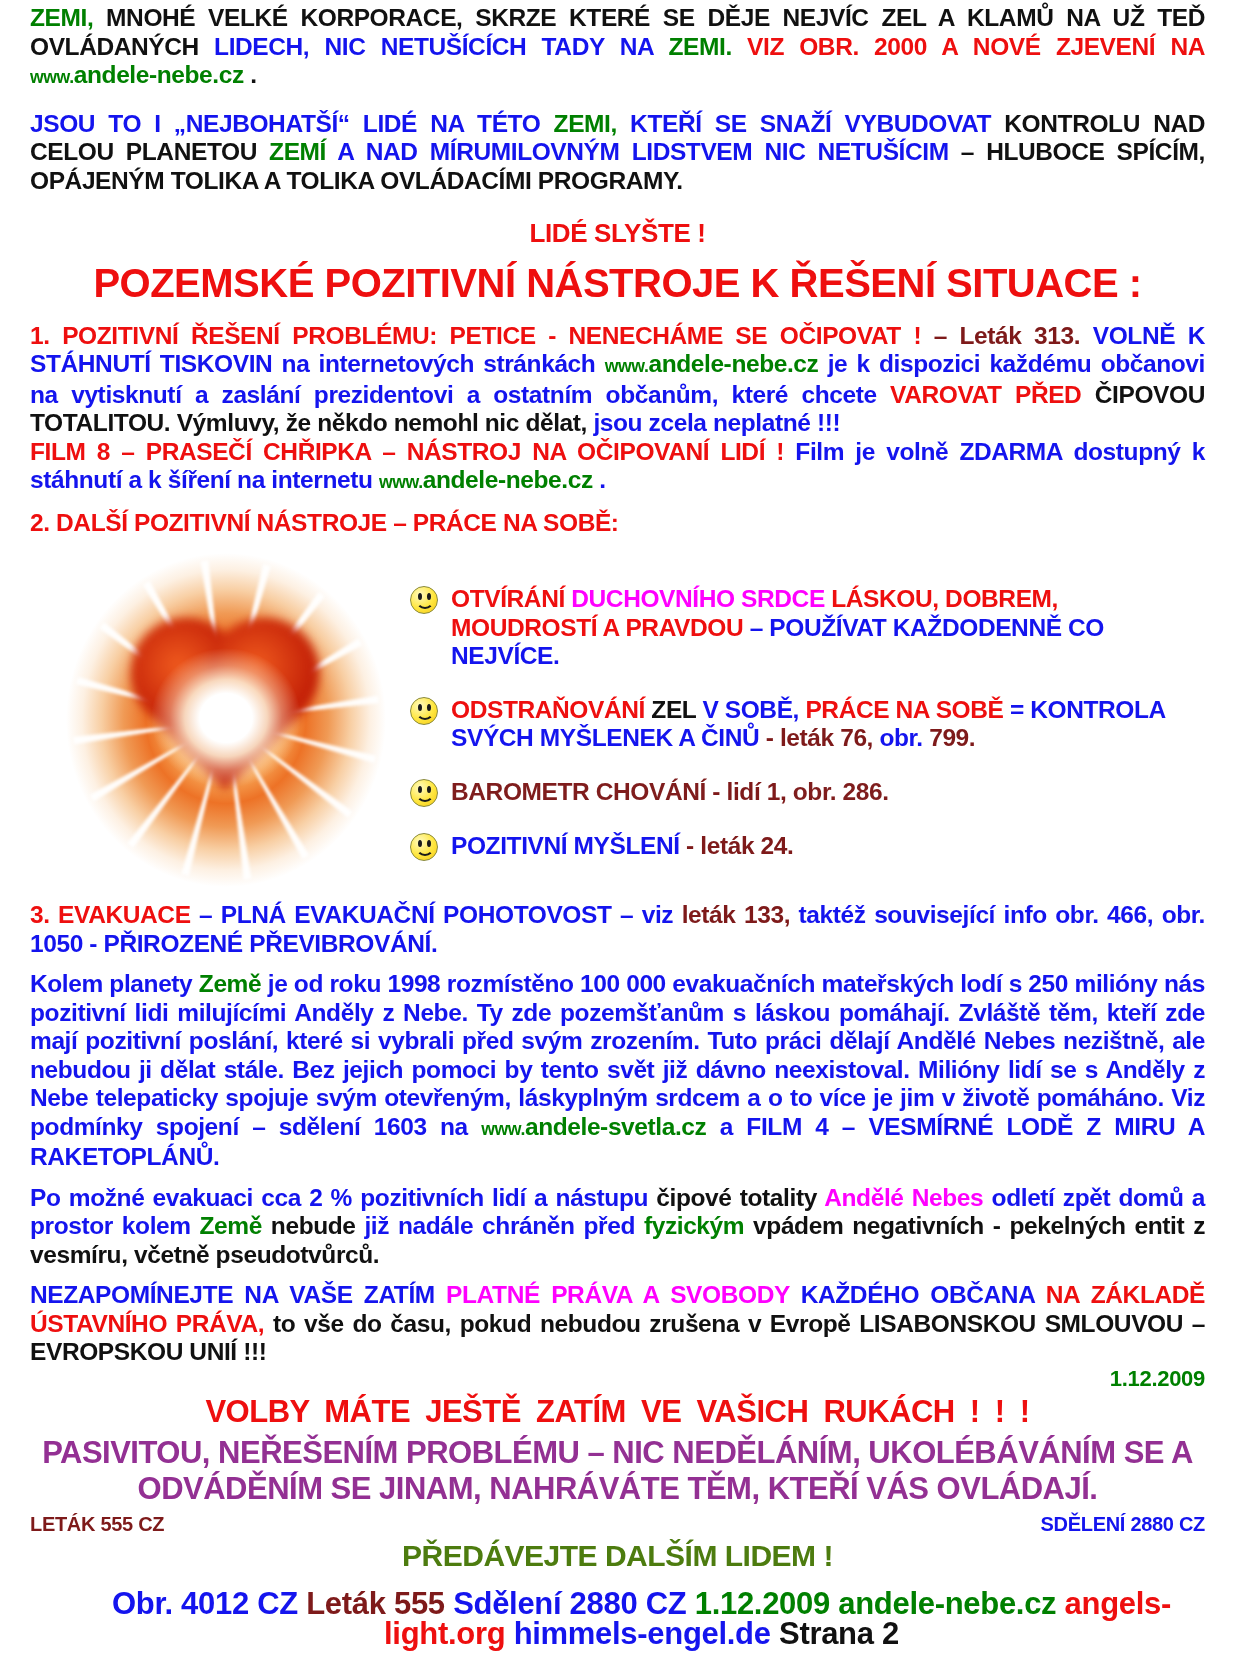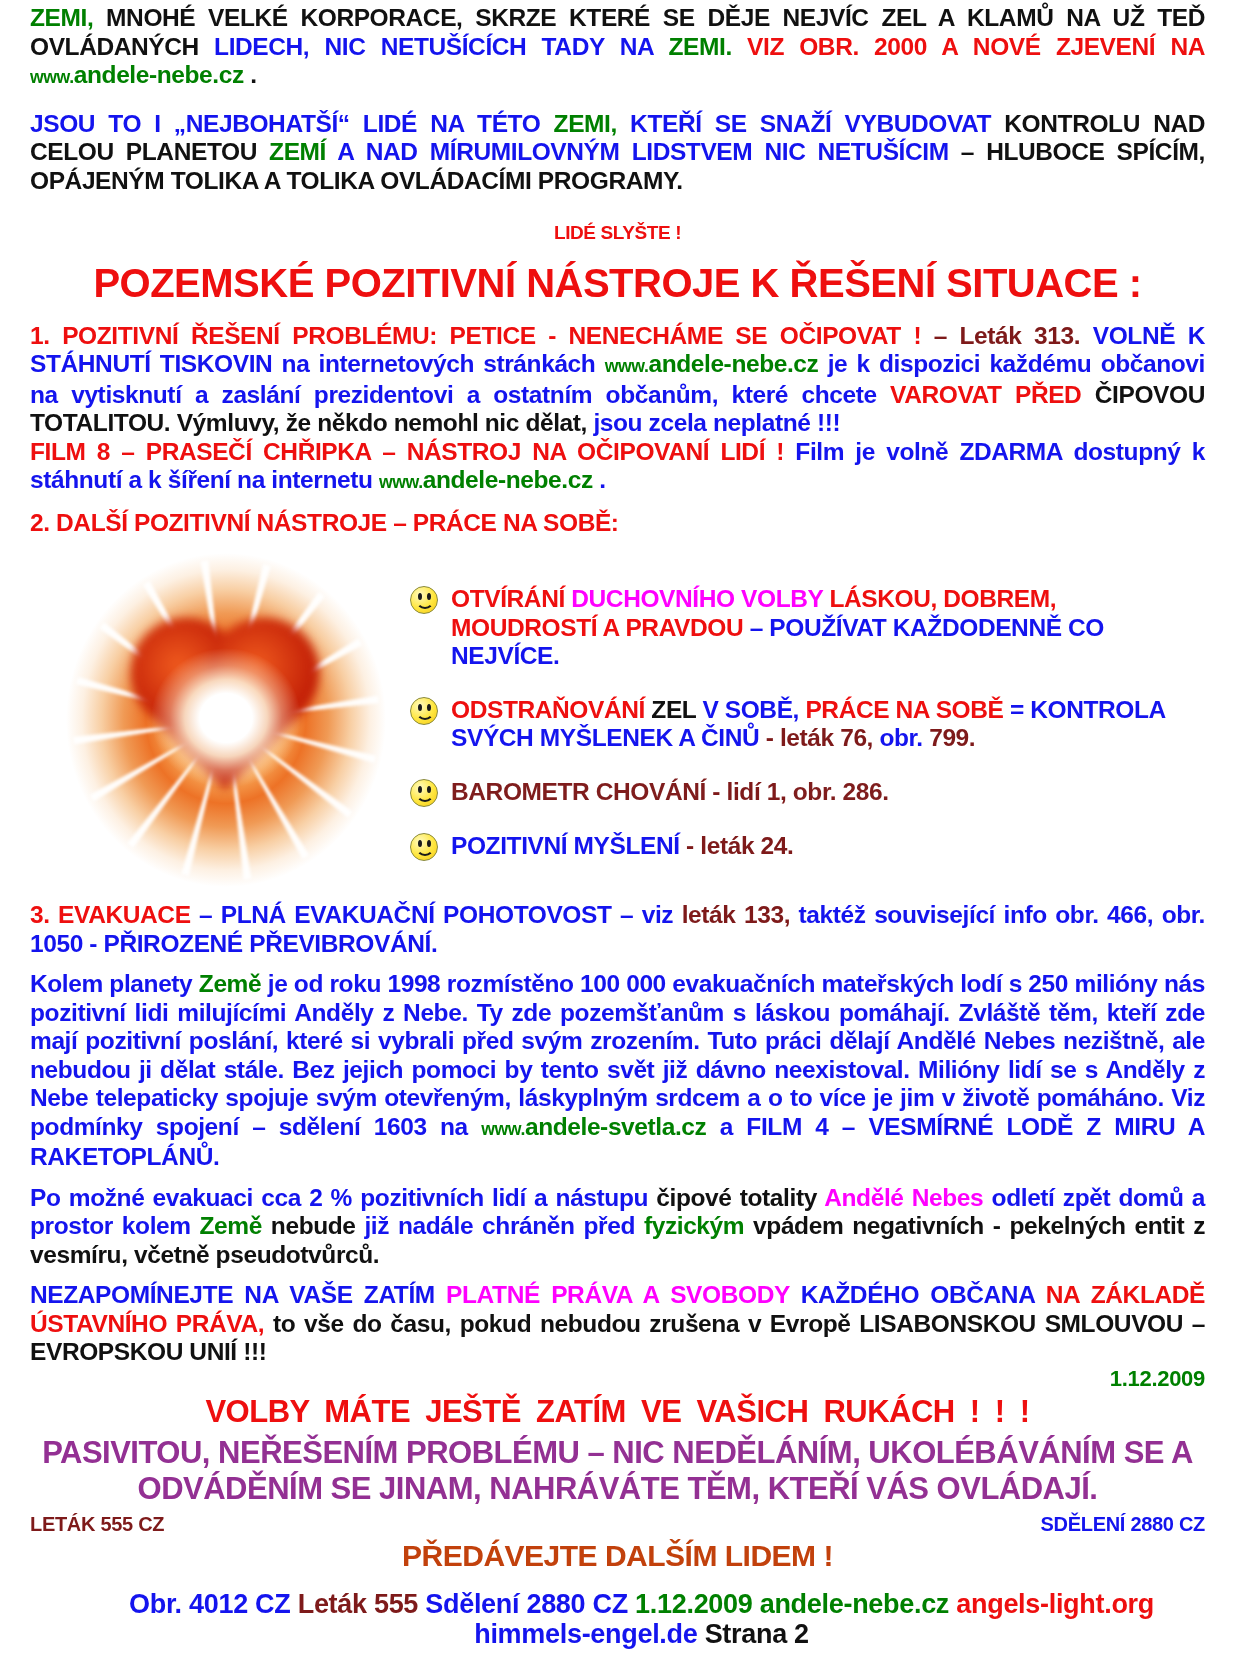--- a/index.html
+++ b/index.html
@@ -11,21 +11,21 @@
   .page{padding:4px 30px 0 30px;}
   p{margin:0;}
   .body{
     font-size:24.5px;line-height:28.5px;letter-spacing:-0.4px;
     text-align:justify;
   }
   .left{text-align:left;}
   .center{text-align:center;}
   .mt14{margin-top:18px;}
   .mt12{margin-top:12px;}
-  .listen{margin-top:24px;font-size:19px;}
+  .listen{margin-top:24px;font-size:26px;}
   .main-heading{
     margin-top:10px;font-size:40px;line-height:50px;letter-spacing:-0.5px;
     text-align:center;
   }
   .sec1{margin-top:14px;}
   .film8{margin-top:0;}
   .sec2{margin-top:12px;}
   .media-row{margin-top:16px;display:flex;align-items:flex-start;}
   .heart-art{position:relative;width:320px;height:334px;margin-left:36px;flex:0 0 auto;}
   .glow{position:absolute;inset:0;border-radius:50%;
@@ -50,21 +50,21 @@
   .smiley::before{content:"";position:absolute;left:7px;top:6px;width:4px;height:7px;border-radius:50%;
     background:#1a1a1a;box-shadow:9px 0 0 #1a1a1a;}
   .smiley::after{content:"";position:absolute;left:5px;top:5px;width:14px;height:13px;border-radius:50%;
     border:2.5px solid transparent;border-bottom-color:#1a1a1a;}
   .sec3{margin-top:14px;}
   .date-line{margin-top:0;font-size:22px;line-height:24px;text-align:right;letter-spacing:-0.3px;}
   .volby{margin-top:2px;font-size:31px;line-height:38px;text-align:center;word-spacing:7px;letter-spacing:-0.5px;}
   .pasivitou{margin-top:4px;font-size:31px;line-height:36px;text-align:center;letter-spacing:-0.5px;}
   .labels-row{margin-top:6px;display:flex;justify-content:space-between;font-size:20px;line-height:22px;letter-spacing:-0.3px;}
   .predavejte{margin-top:2px;font-size:30px;line-height:38px;text-align:center;letter-spacing:-0.5px;}
-  .footer{margin-top:14px;font-size:27px;line-height:30px;text-align:center;letter-spacing:-0.3px;margin-left:48px;}
+  .footer{margin-top:14px;font-size:31px;line-height:30px;text-align:center;letter-spacing:-0.3px;margin-left:48px;}
   span.small{font-size:0.72em;}
   span.run{white-space:normal;}
 </style>
 </head>
 <body>
 
 <div class="page">
 
   <p class="body"><span class="run" style="color: rgb(0, 128, 0);">ZEMI,</span><span class="run" style="color: rgb(17, 17, 17);"> MNOHÉ VELKÉ KORPORACE, SKRZE KTERÉ SE DĚJE NEJVÍC ZEL A KLAMŮ NA UŽ TEĎ OVLÁDANÝCH </span><span class="run" style="color: rgb(20, 20, 238);">LIDECH, NIC NETUŠÍCÍCH TADY NA </span><span class="run" style="color: rgb(0, 128, 0);">ZEMI.</span><span class="run" style="color: rgb(17, 17, 17);"> </span><span class="run" style="color: rgb(238, 15, 15);">VIZ OBR. 2000 A NOVÉ ZJEVENÍ NA </span><span class="run small" style="color: rgb(0, 128, 0);">www.</span><span class="run" style="color: rgb(0, 128, 0);">andele-nebe.cz</span><span class="run" style="color: rgb(17, 17, 17);"> .</span></p>
 
@@ -83,21 +83,21 @@
   <div class="media-row">
     <div class="heart-art">
       <div class="glow"></div>
       <div class="rays"></div>
       <div class="heart"></div>
       <div class="burst"></div>
     </div>
     <div class="bullets">
       <div class="bullet">
         <div class="smiley"></div>
-        <p class="body bullet-text"><span class="run" style="color: rgb(238, 15, 15);">OTVÍRÁNÍ </span><span class="run" style="color: rgb(255, 0, 255);">DUCHOVNÍHO VOLBY </span><span class="run" style="color: rgb(238, 15, 15);">LÁSKOU, DOBREM, MOUDROSTÍ A PRAVDOU </span><span class="run" style="color: rgb(20, 20, 238);">– POUŽÍVAT KAŽDODENNĚ CO NEJVÍCE.</span></p>
+        <p class="body bullet-text"><span class="run" style="color: rgb(238, 15, 15);">OTVÍRÁNÍ </span><span class="run" style="color: rgb(255, 0, 255);">DUCHOVNÍHO SRDCE </span><span class="run" style="color: rgb(238, 15, 15);">LÁSKOU, DOBREM, MOUDROSTÍ A PRAVDOU </span><span class="run" style="color: rgb(20, 20, 238);">– POUŽÍVAT KAŽDODENNĚ CO NEJVÍCE.</span></p>
       </div>
       <div class="bullet">
         <div class="smiley"></div>
         <p class="body bullet-text"><span class="run" style="color: rgb(238, 15, 15);">ODSTRAŇOVÁNÍ </span><span class="run" style="color: rgb(17, 17, 17);">ZEL </span><span class="run" style="color: rgb(20, 20, 238);">V SOBĚ, </span><span class="run" style="color: rgb(238, 15, 15);">PRÁCE NA SOBĚ </span><span class="run" style="color: rgb(20, 20, 238);">= KONTROLA SVÝCH MYŠLENEK A ČINŮ </span><span class="run" style="color: rgb(126, 26, 26);">- leták 76, </span><span class="run" style="color: rgb(20, 20, 238);">obr. </span><span class="run" style="color: rgb(126, 26, 26);">799.</span></p>
       </div>
       <div class="bullet">
         <div class="smiley"></div>
         <p class="body bullet-text"><span class="run" style="color: #7f1d1d;">BAROMETR CHOVÁNÍ </span><span class="run" style="color: rgb(126, 26, 26);">- lidí 1, </span><span class="run" style="color: #7f1d1d;">obr. 286.</span></p>
       </div>
       <div class="bullet">
@@ -119,17 +119,17 @@
 
   <p class="volby"><span class="run" style="color: rgb(238, 15, 15);">VOLBY MÁTE JEŠTĚ ZATÍM VE VAŠICH RUKÁCH ! ! !</span></p>
 
   <p class="pasivitou"><span class="run" style="color: rgb(147, 48, 147);">PASIVITOU, NEŘEŠENÍM PROBLÉMU – NIC NEDĚLÁNÍM, UKOLÉBÁVÁNÍM SE A ODVÁDĚNÍM SE JINAM, NAHRÁVÁTE TĚM, KTEŘÍ VÁS OVLÁDAJÍ.</span></p>
 
   <div class="labels-row">
     <span><span class="run" style="color: rgb(126, 26, 26);">LETÁK 555 CZ</span></span>
     <span><span class="run" style="color: rgb(20, 20, 238);">SDĚLENÍ 2880 CZ</span></span>
   </div>
 
-  <p class="predavejte"><span class="run" style="color: #c2410c; text-align: right;">PŘEDÁVEJTE DALŠÍM LIDEM !</span></p>
+  <p class="predavejte"><span class="run" style="color: #4d7c0f; text-align: right;">PŘEDÁVEJTE DALŠÍM LIDEM !</span></p>
 
   <p class="footer"><span class="run" style="color: rgb(20, 20, 238);">Obr. 4012 CZ  </span><span class="run" style="color: rgb(126, 26, 26);">Leták 555  </span><span class="run" style="color: rgb(20, 20, 238);">Sdělení 2880 CZ  </span><span class="run" style="color: rgb(0, 128, 0);">1.12.2009  </span><span class="run" style="color: rgb(0, 128, 0);">andele-nebe.cz  </span><span class="run" style="color: rgb(238, 15, 15);">angels-light.org  </span><span class="run" style="color: rgb(20, 20, 238);">himmels-engel.de  </span><span class="run" style="color: rgb(17, 17, 17);">Strana 2</span></p>
 
 </div>
 
 </body></html>

